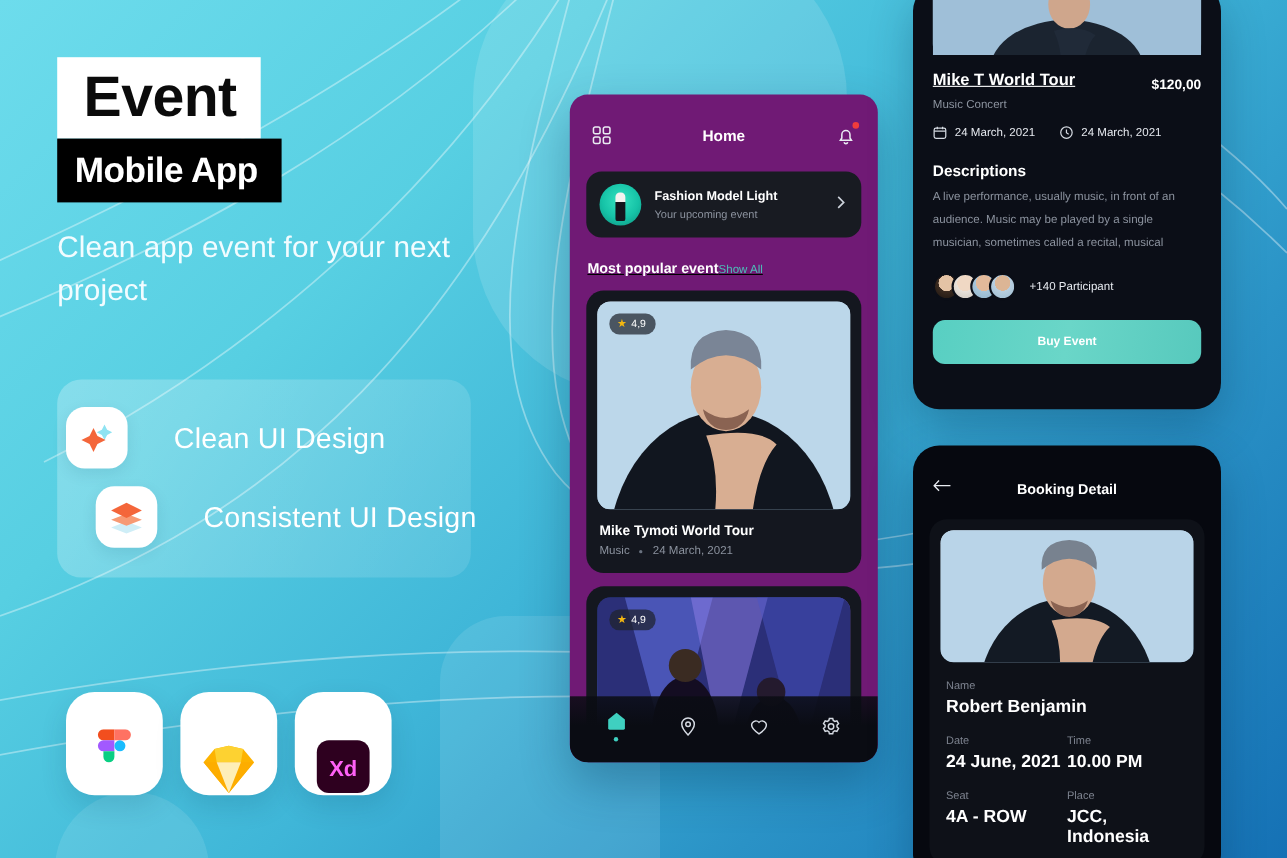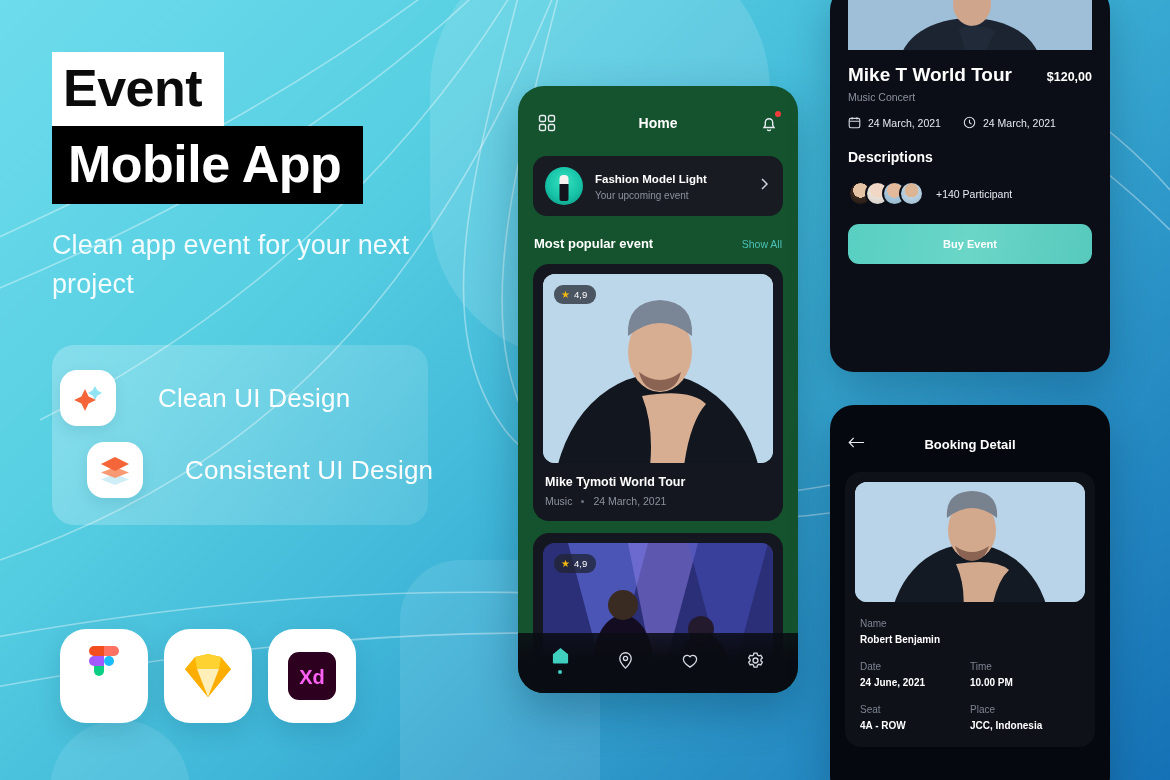--- a/index.html
+++ b/index.html
@@ -12,25 +12,25 @@
 
   
   .bg-layer { position:absolute; inset:0; overflow:hidden; pointer-events:none; }
   .bg-layer svg { position:absolute; inset:0; width:1170px; height:780px; }
 
   
   .left { position:absolute; left:52px; top:52px; width:420px; }
   .title-white {
     display:inline-block; background:#ffffff; color:#0b0b0b;
     font-size:52px; font-weight:bold; letter-spacing:-0.5px;
-    padding:10px 22px 12px 11px; line-height:1;
+    padding:10px 22px 12px 24px; line-height:1;
   }
   .title-black {
     display:inline-block; background:#000000; color:#ffffff;
-    font-size:52px; font-weight:bold; letter-spacing:-0.5px;
+    font-size:32px; font-weight:bold; letter-spacing:-0.5px;
     padding:12px 22px 14px 16px; line-height:1; margin-top:0px;
   }
   .subtitle {
     margin-top:22px; color:#f2fcff; font-size:27px; line-height:1.45;
     font-weight:400; max-width:380px; letter-spacing:0.1px;
   }
 
   
   .feature-card {
     position:absolute; left:52px; top:345px; width:376px; height:180px;
@@ -44,28 +44,28 @@
     width:56px; height:56px; border-radius:17px; background:#ffffff;
     display:flex; align-items:center; justify-content:center; flex:0 0 56px;
     box-shadow:0 5px 14px rgba(0,60,90,0.10);
   }
   .feature-label { color:#ffffff; font-size:26px; font-weight:400; letter-spacing:0.2px; white-space:nowrap; }
 
   
   .tools { position:absolute; left:60px; top:629px; display:flex; gap:16px; }
   .tool {
     width:88px; height:94px; border-radius:26px; background:#ffffff;
-    display:flex; align-items:center; justify-content:center;
+    display:flex; align-items:flex-end; justify-content:center;
     box-shadow:0 10px 24px rgba(0,50,80,0.14);
   }
 
   
   .phone {
     position:absolute; left:518px; top:86px; width:280px; height:607px;
-    background:#14532d; border-radius:26px; overflow:hidden;
+    background:#701a75; border-radius:16px; overflow:hidden;
     box-shadow:0 18px 44px rgba(0,40,70,0.30);
   }
   .ph-top { display:flex; align-items:center; justify-content:space-between; padding:26px 18px 0 18px; }
   .ph-title { color:#ffffff; font-size:14px; font-weight:bold; }
   .icon-btn { width:22px; height:22px; position:relative; display:flex; align-items:center; justify-content:center; }
 
   .upcoming {
     margin:22px 15px 0 15px; background:#181b22; border-radius:14px;
     display:flex; align-items:center; gap:12px; padding:11px 12px;
   }
@@ -77,22 +77,23 @@
   .up-avatar::after {
     content:""; position:absolute; left:50%; top:22%; transform:translateX(-50%);
     width:9px; height:26px; background:linear-gradient(#f6f2ef 0 34%, #14151c 34% 100%);
     border-radius:4px 4px 2px 2px;
   }
   .up-text { flex:1; min-width:0; }
   .up-title { color:#ffffff; font-size:11.5px; font-weight:bold; line-height:1.4; }
   .up-sub { color:#8b929e; font-size:10px; margin-top:2px; }
 
   .sec-head {
-    display:flex; align-items:baseline; justify-content:space-between;
+    display:flex; align-items:baseline; 
     margin:20px 16px 0 16px;
+    text-decoration:underline;
   }
   .sec-title { color:#ffffff; font-size:13px; font-weight:bold; }
   .sec-link { color:#4cc0b8; font-size:10.5px; }
 
   .ev-card { margin:13px 15px 0 15px; background:#14171f; border-radius:16px; padding:10px; }
   .ev-photo { height:189px; border-radius:12px; position:relative; overflow:hidden; }
   .ev-photo.one { background:linear-gradient(160deg,#cfe4f2 0%,#b4d2e8 48%,#9cc2de 100%); }
   .ev-photo.two { background:linear-gradient(150deg,#20306e 0%,#3b4fb0 30%,#6f4fa8 60%,#241b44 100%); }
   .rating {
     position:absolute; left:11px; top:11px; background:rgba(30,34,44,0.72);
@@ -115,21 +116,21 @@
   
   .r-card-top {
     position:absolute; left:830px; top:-14px; width:280px; height:386px;
     background:#0b0e17; border-radius:24px; overflow:hidden;
     box-shadow:0 16px 40px rgba(0,40,70,0.28);
   }
   .det-hero { height:64px; margin:0 18px; border-radius:0 0 10px 10px;
     background:linear-gradient(160deg,#aac9e0 0%,#7fa6c4 40%,#24303f 100%); }
   .det-pad { padding:0 18px; }
   .det-row1 { display:flex; align-items:flex-start; justify-content:space-between; margin-top:14px; }
-  .det-title { color:#ffffff; font-size:19px; font-weight:bold; }
+  .det-title { color:#ffffff; font-size:15px; font-weight:bold;text-decoration:underline; }
   .det-price { color:#ffffff; font-size:12.5px; font-weight:bold; padding-top:6px; }
   .det-sub { color:#8b929e; font-size:10.5px; margin-top:5px; }
   .det-icons { display:flex; align-items:center; gap:22px; margin-top:13px; }
   .det-ic { display:flex; align-items:center; gap:7px; color:#e6e9ef; font-size:10.5px; }
   .det-h { color:#ffffff; font-size:14px; font-weight:bold; margin-top:20px; }
   .det-desc { color:#8b929e; font-size:10.5px; line-height:2.0; margin-top:6px; }
   .parts { display:flex; align-items:center; gap:12px; margin-top:16px; }
   .avatars { display:flex; }
   .av { width:25px; height:25px; border-radius:50%; border:2px solid #0b0e17; margin-left:-8px; }
   .av:first-child { margin-left:0; }
@@ -145,21 +146,21 @@
     position:absolute; left:830px; top:405px; width:280px; height:395px;
     background:#06080f; border-radius:24px; overflow:hidden;
     box-shadow:0 16px 40px rgba(0,40,70,0.28);
   }
   .bk-top { display:flex; align-items:center; padding:30px 18px 0 18px; position:relative; }
   .bk-title { color:#ffffff; font-size:13px; font-weight:bold; position:absolute; left:0; right:0; text-align:center; }
   .bk-panel { margin:19px 15px 0 15px; background:#0e1118; border-radius:16px; padding:10px 10px 16px 10px; }
   .bk-photo { height:120px; border-radius:12px; background:linear-gradient(160deg,#cfe4f2 0%,#b4d2e8 45%,#93bbd9 100%); position:relative; overflow:hidden; }
   .bk-fields { padding:0 5px; }
   .fld-label { color:#7d838f; font-size:10px; }
-  .fld-value { color:#ffffff; font-size:10px; font-weight:bold; margin-top:5px; }
+  .fld-value { color:#ffffff; font-size:16px; font-weight:bold; margin-top:5px; }
   .fld-block { margin-top:16px; }
   .fld-2col { display:flex; }
   .fld-2col > div { flex:1; }
 
   
   .portrait { position:absolute; inset:0; }
 </style>
 </head>
 <body>
 
@@ -387,20 +388,21 @@
       </span>
       <span class="det-ic">
         <svg width="13" height="13" viewBox="0 0 14 14" fill="none" stroke="#d5dae2" stroke-width="1.2">
           <circle cx="7" cy="7" r="5.6"></circle>
           <path d="M7 4 v3.2 l2.2 1.4"></path>
         </svg>
         <span>24 March, 2021</span>
       </span>
     </div>
     <div class="det-h">Descriptions</div>
+    <div class="det-desc">A live performance, usually music, in front of an audience. Music may be played by a single musician, sometimes called a recital, musical</div>
     <div class="parts">
       <span class="avatars">
         <span class="av" style="background:radial-gradient(circle at 50% 35%, #e4c3a5 0 42%, #3a2a20 43%, #1d1510 100%);"></span>
         <span class="av" style="background:radial-gradient(circle at 50% 35%, #f0d8c4 0 42%, #e8e2db 43%, #cfc8c0 100%);"></span>
         <span class="av" style="background:radial-gradient(circle at 50% 35%, #e2b99a 0 42%, #a8c6da 43%, #8fb3cb 100%);"></span>
         <span class="av" style="background:radial-gradient(circle at 50% 35%, #dcb595 0 40%, #b9cfe0 41%, #9dbdd3 100%);"></span>
       </span>
       <span class="parts-label">+140 Participant</span>
     </div>
   </div>

